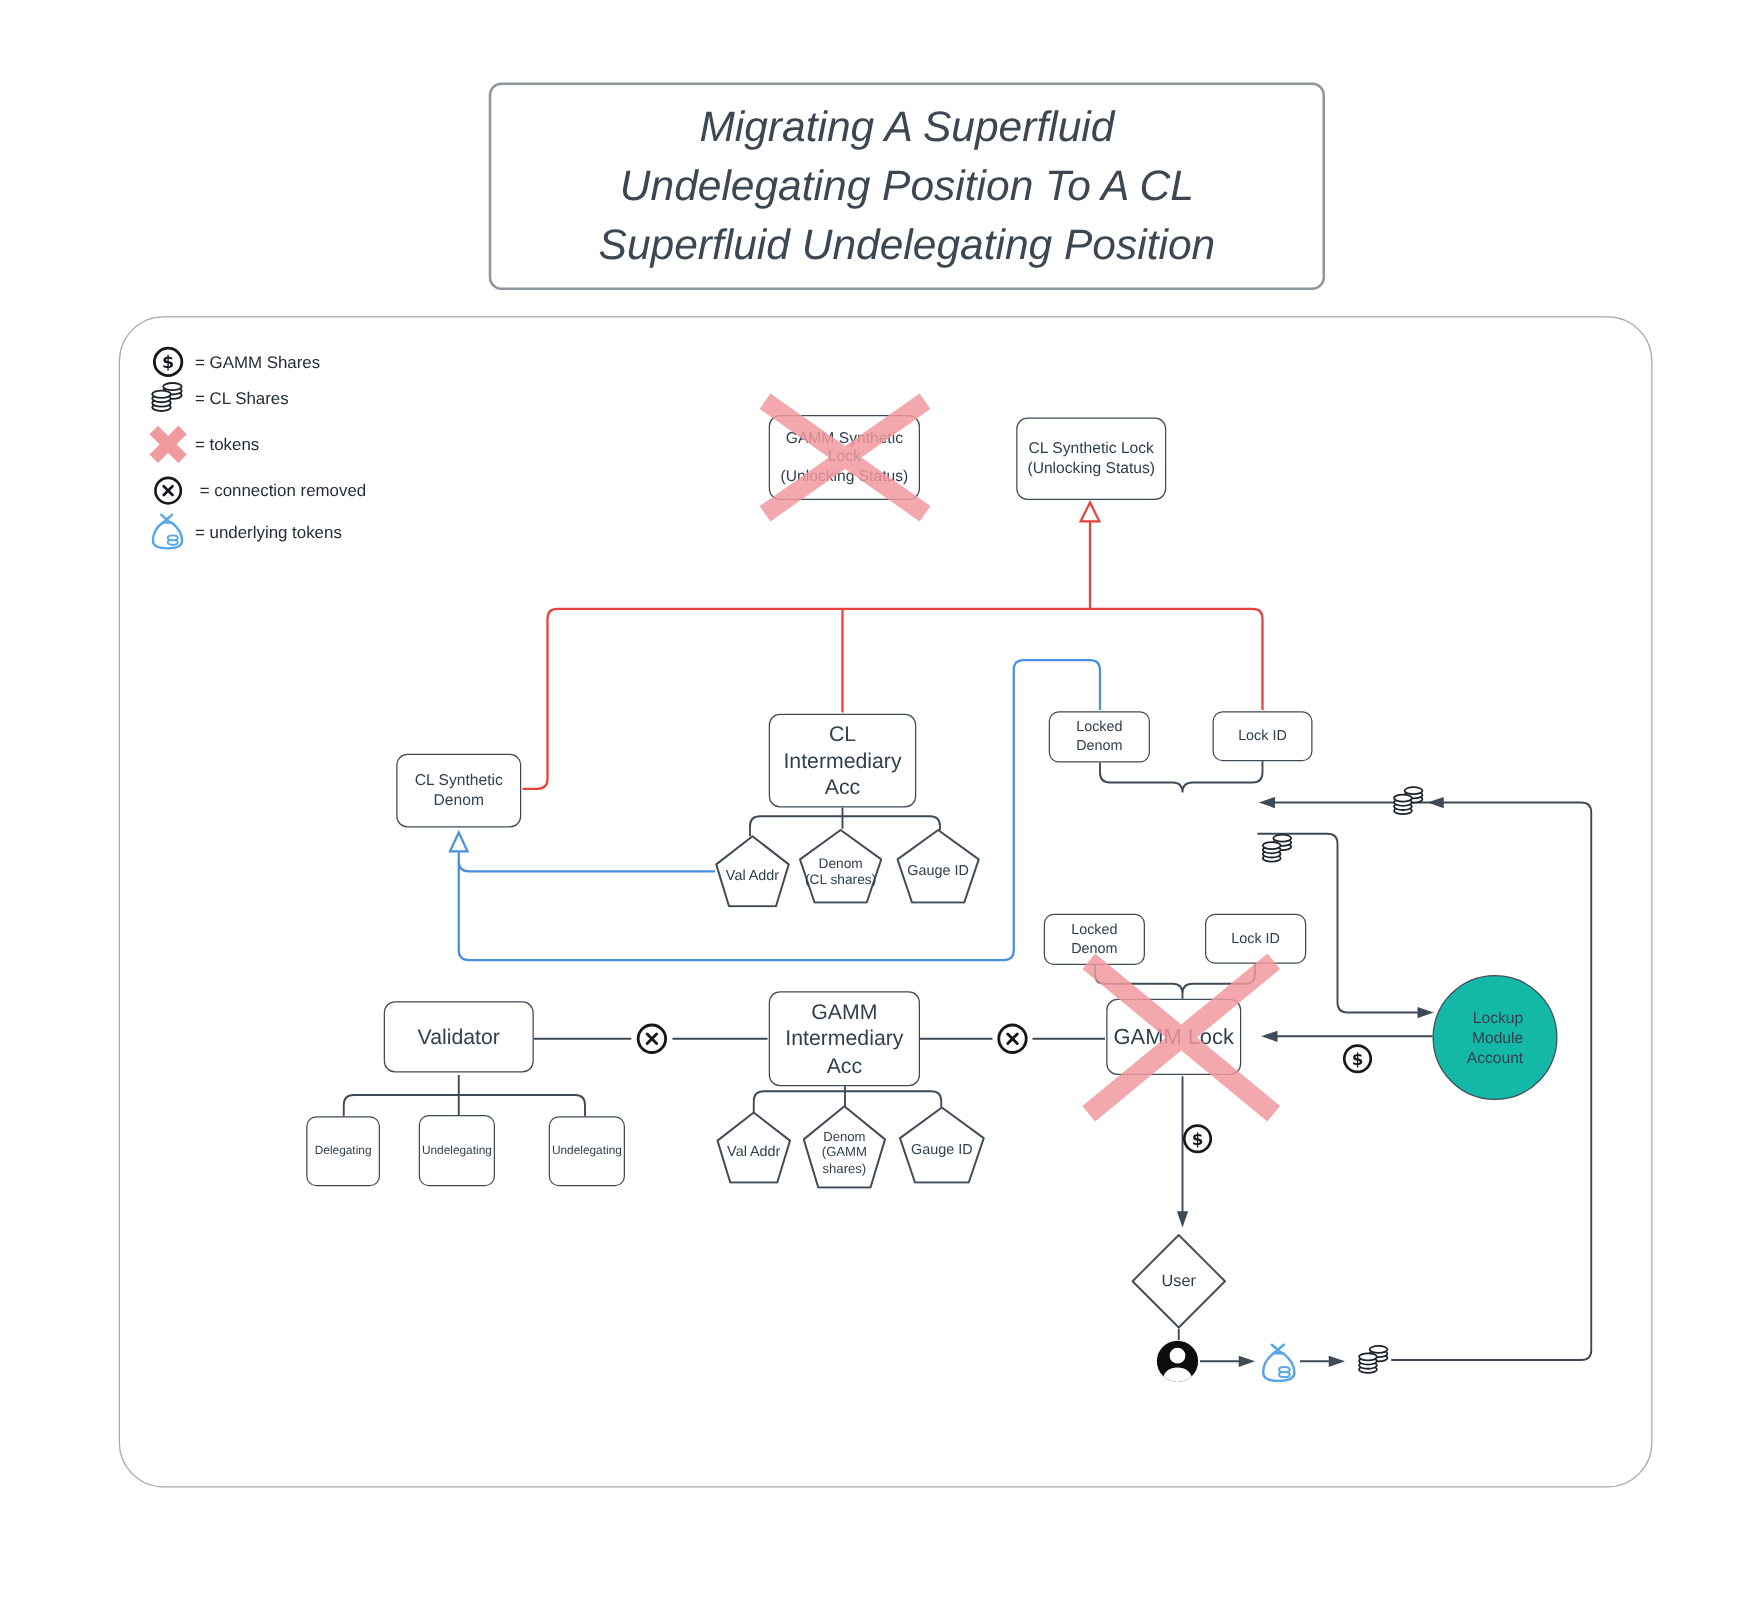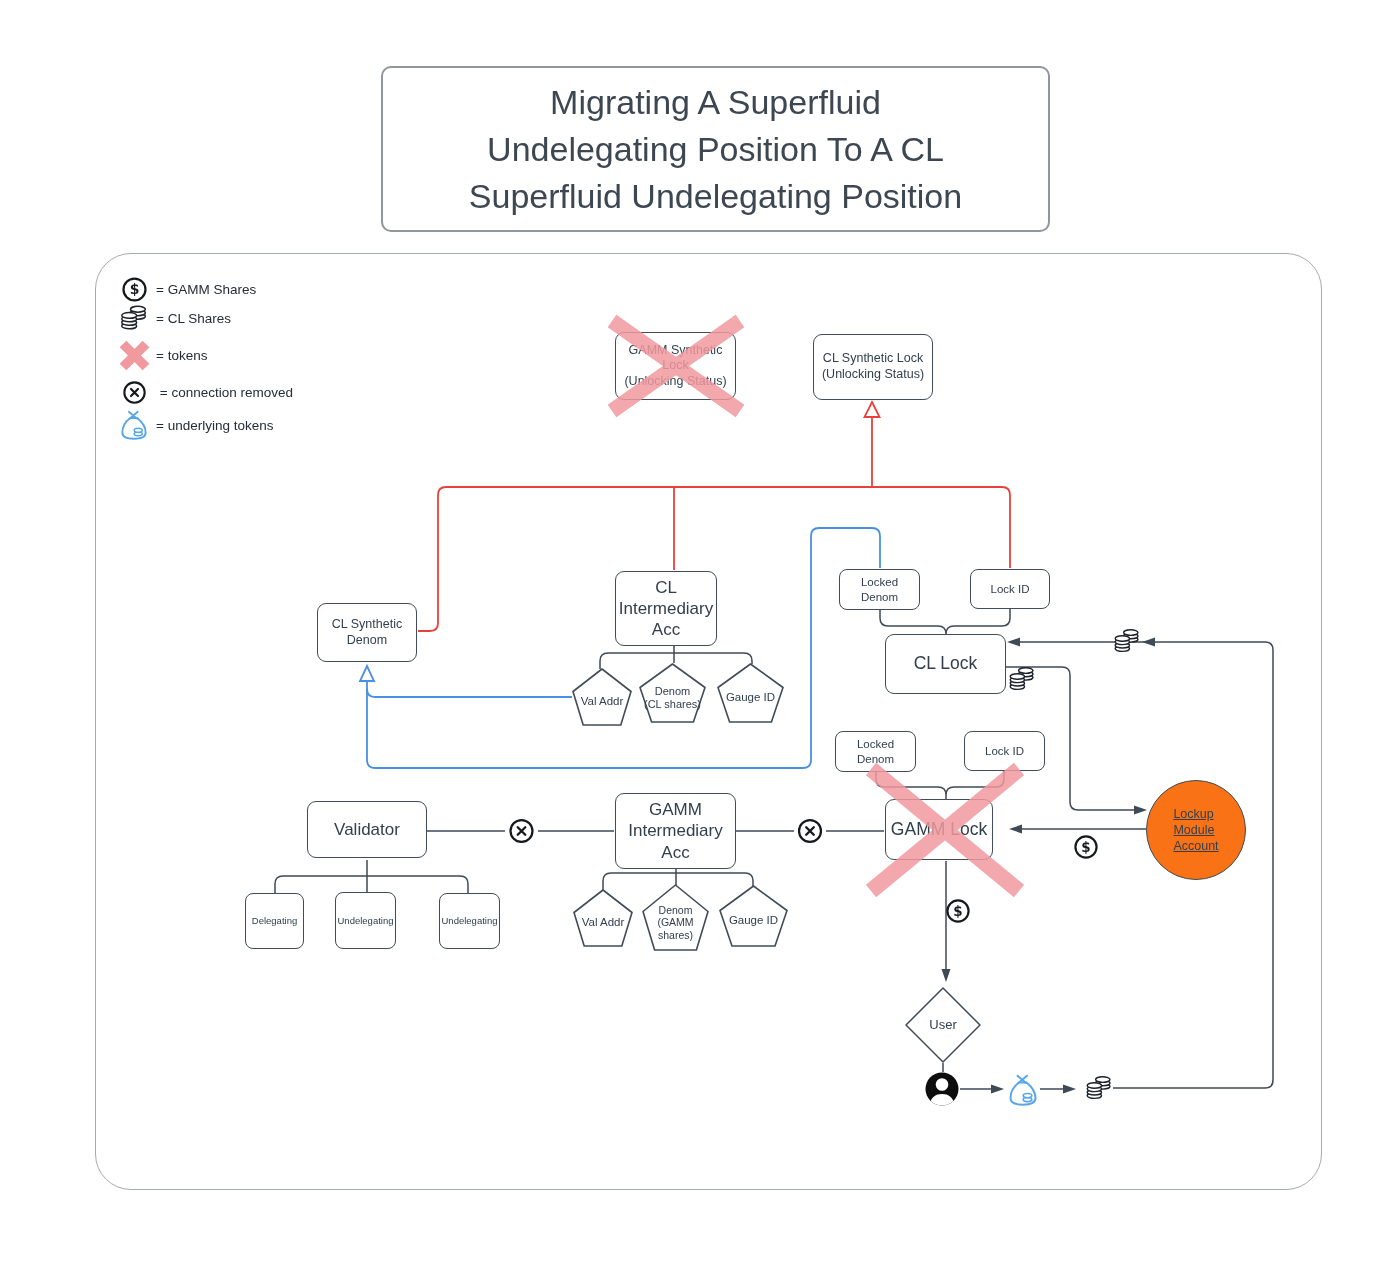--- a/index.html
+++ b/index.html
@@ -1,39 +1,39 @@
 <!DOCTYPE html>
 <html><head>
 <meta charset="utf-8">
 <style>
   html,body{margin:0;padding:0;background:#ffffff;}
   .canvas{position:relative;width:1395px;height:1285px;background:#fff;overflow:hidden;
           font-family:"Liberation Sans",sans-serif;color:#32404e;}
   svg.layer{position:absolute;left:0;top:0;pointer-events:none;}
   #edges{z-index:1;}
   #overlay{z-index:30;}
-  .title-box{position:absolute;left:381px;top:66px;width:665px;height:162px;border:2px solid #8f969c;
+  .title-box{position:absolute;left:391px;top:66px;width:665px;height:162px;border:2px solid #8f969c;
              border-radius:10px;background:#fff;display:flex;align-items:center;justify-content:center;
-             text-align:center;font-size:34px;line-height:47px;color:#3d4752;white-space:pre-line;z-index:5;}
+             text-align:center;font-size:34px;line-height:47px;color:#3d4752;white-space:pre-line;z-index:5;font-style:italic;}
   .frame{position:absolute;left:95px;top:253px;width:1225px;height:935px;border:1.5px solid #a6abb0;
          border-radius:36px;background:#fff;z-index:0;}
   .legend-row{position:absolute;left:112px;display:flex;align-items:center;height:32px;z-index:6;}
   .licon{width:44px;display:flex;align-items:center;justify-content:center;flex:0 0 44px;}
   .llabel{font-size:13.5px;color:#242d36;white-space:pre;}
   .node{position:absolute;box-sizing:border-box;background:#fff;border:1.6px solid #404c57;border-radius:9px;
         display:flex;align-items:center;justify-content:center;text-align:center;white-space:pre-line;
         z-index:10;line-height:1.25;}
   .node.small{border-radius:8px;border-width:1.4px;}
   .shape{position:absolute;z-index:10;}
   .shape .lbl{position:absolute;left:0;right:0;top:0;bottom:0;display:flex;align-items:center;
               justify-content:center;text-align:center;white-space:pre-line;line-height:1.2;}
   .pent .lbl{padding-top:10px;}
-  .circle-node{position:absolute;box-sizing:border-box;background:#f97316;border:1.5px solid #404c57;
-               border-radius:50%;display:flex;align-items:center;justify-content:center;text-align:left;
-               white-space:pre-line;z-index:10;line-height:1.3;text-decoration:underline;}
+  .circle-node{position:absolute;box-sizing:border-box;background:#14b8a6;border:1.5px solid #404c57;
+               border-radius:50%;display:flex;align-items:center;justify-content:center;text-align:right;
+               white-space:pre-line;z-index:10;line-height:1.3;}
 </style>
 </head>
 <body>
 
 <div class="canvas">
 
   <div class="frame"></div>
 
   <div class="title-box">
     <span>Migrating A Superfluid
@@ -194,29 +194,28 @@
         </svg>
       </span>
     <span class="llabel">= underlying tokens</span>
   </div>
 
   <div class="node" style="left:615px;top:332px;width:121px;height:68px;font-size:12.5px">GAMM Synthetic
 Lock
 (Unlocking Status)</div>
   <div class="node" style="left:813px;top:334px;width:120px;height:66px;font-size:12.5px">CL Synthetic Lock
 (Unlocking Status)</div>
-  <div class="node" style="left:615px;top:571px;width:102px;height:75px;font-size:17px">CL
+  <div class="node" style="left:615px;top:571px;width:118px;height:75px;font-size:17px">CL
 Intermediary
 Acc</div>
   <div class="node" style="left:317px;top:603px;width:100px;height:59px;font-size:12.5px">CL Synthetic
 Denom</div>
   <div class="node small" style="left:839px;top:569px;width:81px;height:41px;font-size:11.5px">Locked
 Denom</div>
   <div class="node small" style="left:970px;top:569px;width:80px;height:40px;font-size:11.5px">Lock ID</div>
-  <div class="node" style="left:885px;top:634px;width:121px;height:60px;font-size:17.5px">CL Lock</div>
   <div class="node small" style="left:835px;top:731px;width:81px;height:41px;font-size:11.5px">Locked
 Denom</div>
   <div class="node small" style="left:964px;top:731px;width:81px;height:40px;font-size:11.5px">Lock ID</div>
   <div class="node" style="left:885px;top:799px;width:108px;height:61px;font-size:17.5px">GAMM Lock</div>
   <div class="node" style="left:307px;top:801px;width:120px;height:57px;font-size:17px">Validator</div>
   <div class="node small" style="left:245px;top:893px;width:59px;height:56px;font-size:9.5px">Delegating</div>
   <div class="node small" style="left:335px;top:892px;width:61px;height:57px;font-size:9.5px">Undelegating</div>
   <div class="node small" style="left:439px;top:893px;width:61px;height:56px;font-size:9.5px">Undelegating</div>
   <div class="node" style="left:615px;top:793px;width:121px;height:76px;font-size:17px">GAMM
 Intermediary

